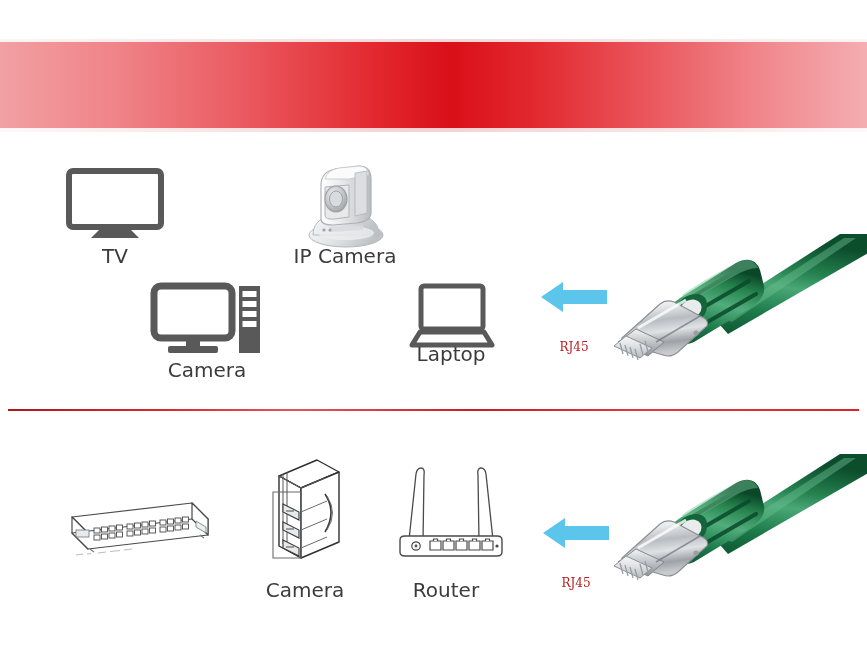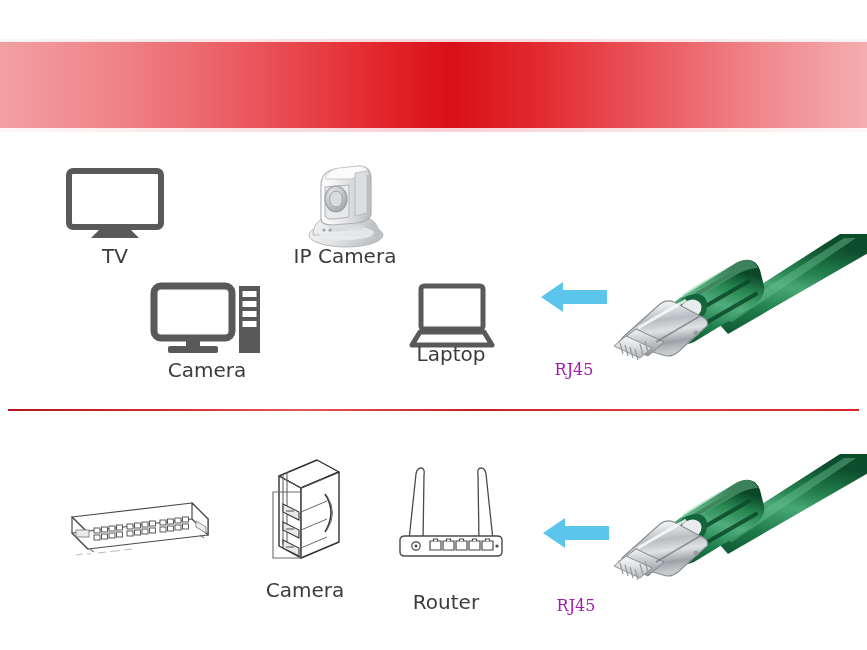--- a/index.html
+++ b/index.html
@@ -84,23 +84,22 @@
     position: absolute;
     text-align: center;
     font-family: "DejaVu Sans", sans-serif;
     font-size: 20px;
     color: #3b3b3b;
     white-space: nowrap;
     user-select: none;
   }
   .label-serif {
     font-family: "DejaVu Serif", serif;
-    font-size: 16px;
-    color: #a21caf;
-    margin-top: 20px;
+    font-size: 12px;
+    color: #b91c1c;
   }
 
   svg { display: block; overflow: visible; }
 </style>
 </head>
 <body>
 
 <div id="page">
 
   <div class="banner-edge-top"></div>
@@ -384,21 +383,21 @@
         <path d="M60 79 h11 v9 h-11 z"></path>
           <path d="M63.5 79 v-2 h4 v2"></path>
         <path d="M73 79 h11 v9 h-11 z"></path>
           <path d="M76.5 79 v-2 h4 v2"></path>
         <path d="M86 79 h11 v9 h-11 z"></path>
           <path d="M89.5 79 v-2 h4 v2"></path>
       </g>
       <circle cx="101" cy="84" r="1.6" fill="#4a4a4a"></circle>
     </svg>
   </div>
-  <div class="label" style="left:391px; top:578px; width:110px;margin-top:12px;">Router</div>
+  <div class="label" style="left:391px; top:578px; width:110px;">Router</div>
 
   <div class="item" style="left:543px; top:516px;">
     <svg width="66" height="34" viewBox="0 0 66 34">
       <path d="M0 17 L22 2 L22 10 L66 10 L66 24 L22 24 L22 32 Z" fill="#5bc5ec"></path>
     </svg>
   </div>
   <div class="label label-serif" style="left:518px; top:576px; width:116px;">RJ45</div>
 
   <div class="item" style="left:608px; top:458px;">
     <svg width="262" height="130" viewBox="0 0 262 130">

